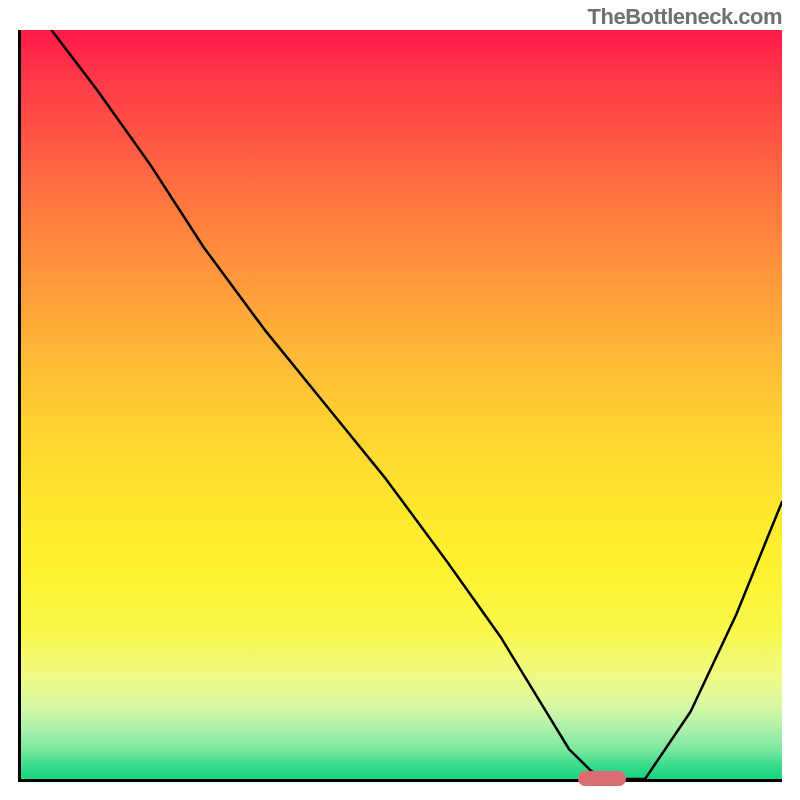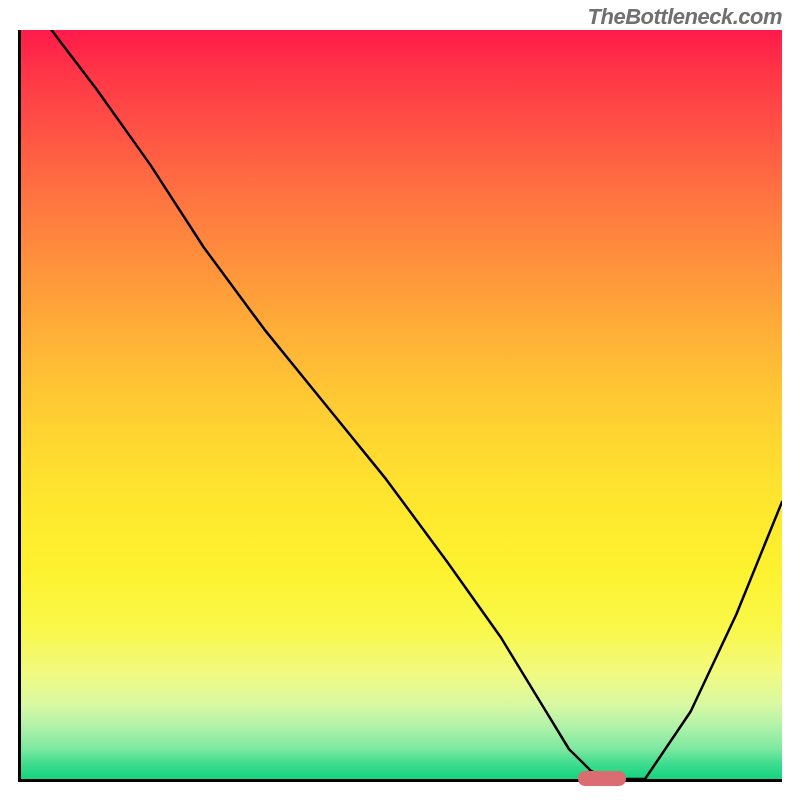--- a/index.html
+++ b/index.html
@@ -11,21 +11,20 @@
     font-family: Arial, sans-serif;
   }
   .watermark {
     position: absolute;
     top: 4px;
     right: 18px;
     font-size: 22px;
     font-weight: bold;
     color: #707070;
     letter-spacing: -0.5px;
-    font-style: italic;
   }
   .plot-area {
     position: absolute;
     left: 18px;
     top: 30px;
     width: 764px;
     height: 752px;
     border-left: 3px solid #000;
     border-bottom: 3px solid #000;
   }

